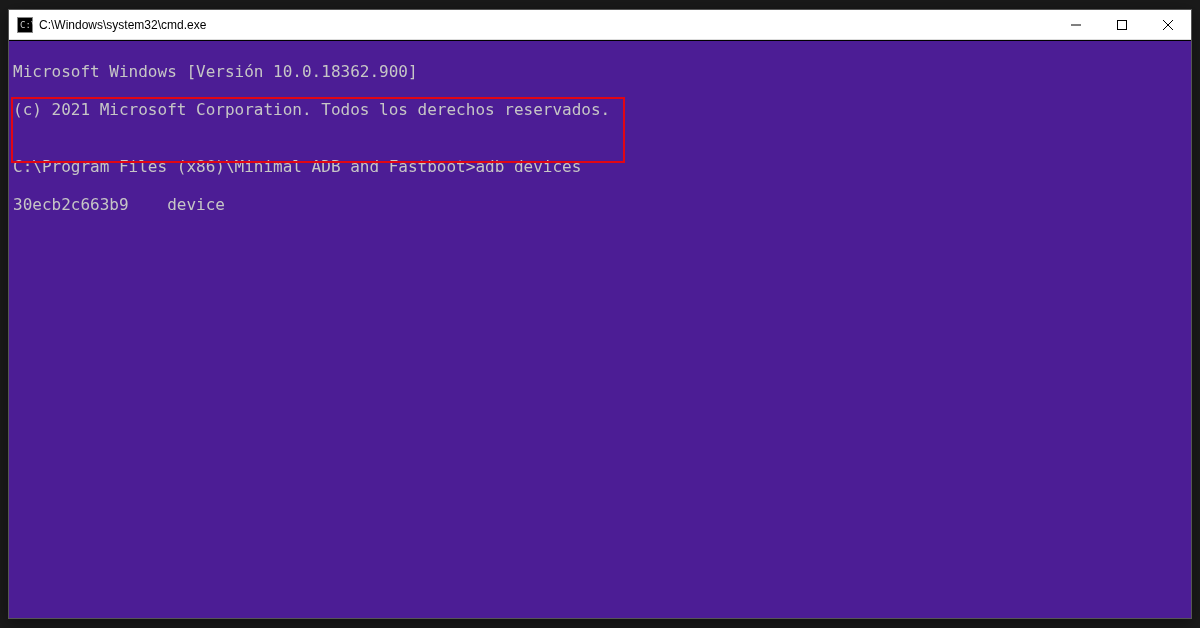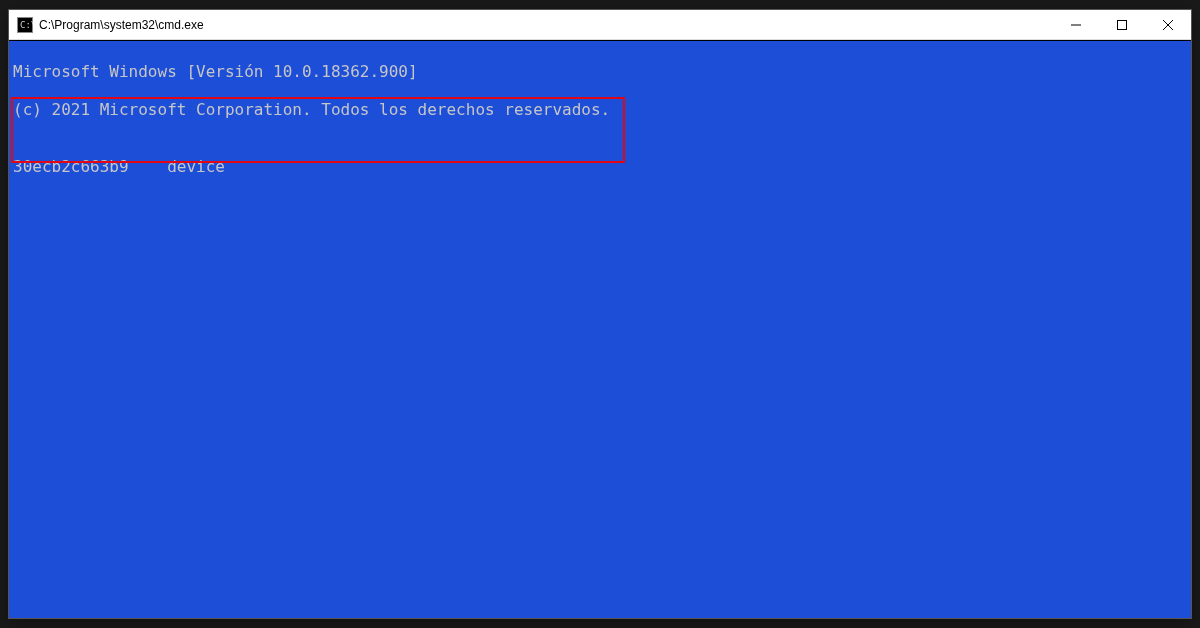--- a/index.html
+++ b/index.html
@@ -23,21 +23,21 @@
   .titlebar .spacer { flex: 1 1 auto; }
   .win-controls { display: flex; height: 100%; }
   .win-btn {
     width: 46px; height: 100%; display: flex; align-items: center; justify-content: center;
     color: #000;
   }
   .win-btn svg { display:block; }
 
   .client {
     position: absolute; top: 31px; left: 0; right: 0; bottom: 0;
-    background: #1d4ed8; color: #c6c6c6;
+    background: #4c1d95; color: #c6c6c6;
     font-family: Consolas, "Lucida Console", monospace;
     font-size: 16px; line-height: 19px;
     padding: 2px 4px;
     white-space: pre;
   }
   .client .line { display:block; }
   .highlight-box {
     position: absolute;
     border: 2px solid #e30613;
     pointer-events: none;
@@ -55,21 +55,21 @@
 <div class="window">
 
   <div class="titlebar">
     <span class="app-icon">
       <svg width="16" height="16" viewBox="0 0 16 16">
         <rect x="0" y="0" width="16" height="16" fill="#000"></rect>
         <rect x="0.5" y="0.5" width="15" height="15" fill="none" stroke="#888" stroke-width="1"></rect>
         <text x="3" y="11" font-family="Consolas,monospace" font-size="9" fill="#ccc">C:\</text>
       </svg>
     </span>
-    <span class="title-text">C:\Program\system32\cmd.exe</span>
+    <span class="title-text">C:\Windows\system32\cmd.exe</span>
     <span class="spacer"></span>
     <div class="win-controls">
       <div class="win-btn">
         <svg width="10" height="10" viewBox="0 0 10 10">
             <line x1="0" y1="5" x2="10" y2="5" stroke="currentColor" stroke-width="1"></line>
           </svg>
       </div>
       <div class="win-btn">
         <svg width="10" height="10" viewBox="0 0 10 10">
             <rect x="0.5" y="0.5" width="9" height="9" fill="none" stroke="currentColor" stroke-width="1"></rect>
@@ -81,20 +81,21 @@
             <line x1="10" y1="0" x2="0" y2="10" stroke="currentColor" stroke-width="1"></line>
           </svg>
       </div>
     </div>
   </div>
 
   <div class="client">
 <span class="line">Microsoft Windows [Versión 10.0.18362.900]</span>
 <span class="line">(c) 2021 Microsoft Corporation. Todos los derechos reservados.</span>
 <span class="line"></span>
+<span class="line">C:\Program Files (x86)\Minimal ADB and Fastboot&gt;adb devices</span>
 <span class="line">30ecb2c663b9    device</span>
 <span class="line"></span>
 <span class="line"></span>
 
     <div id="hlbox" class="highlight-box" style="top: 56px; left: 2px; width: 614px; height: 66px;"></div>
   </div>
 
   <div class="left-edge"></div>
 </div>
 

